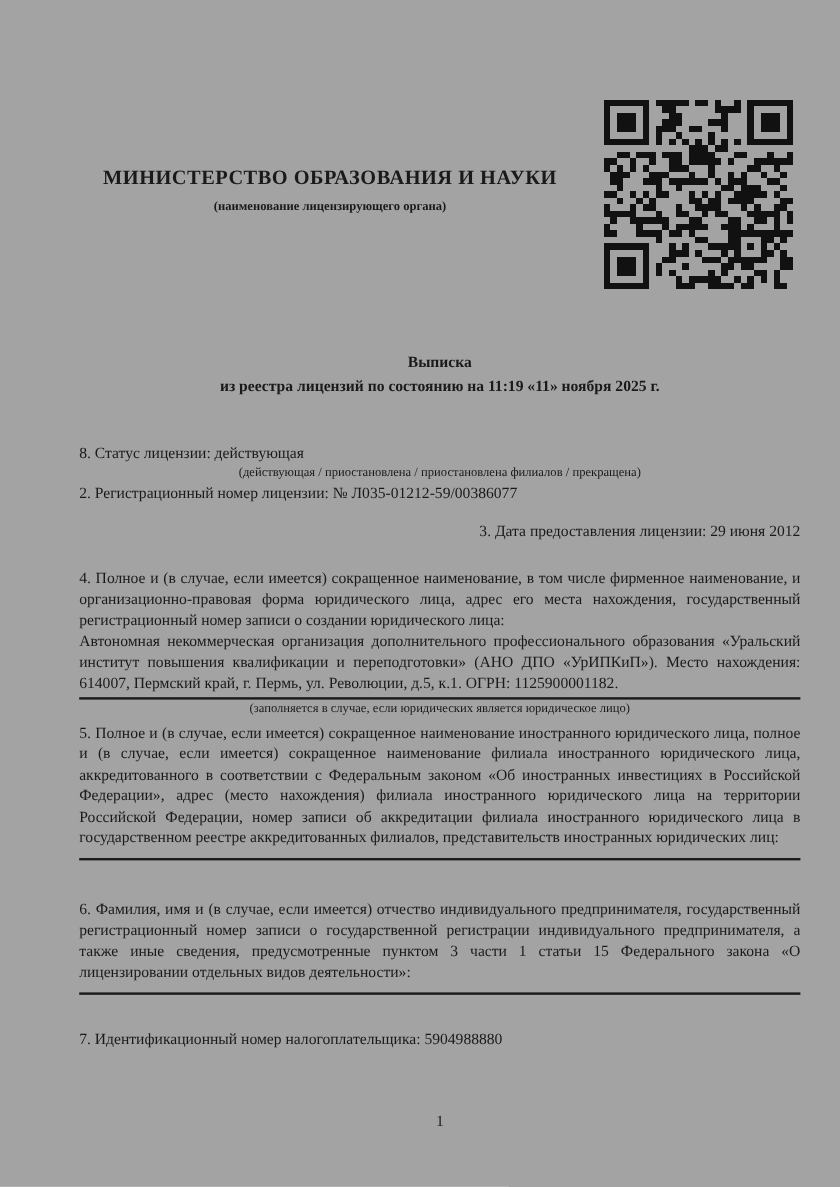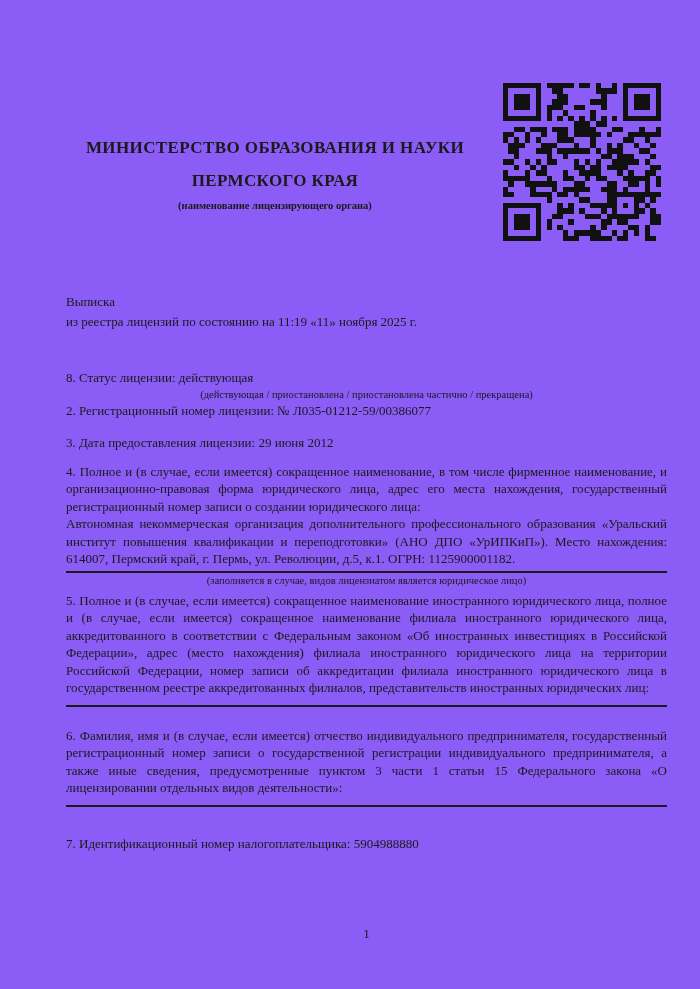--- a/index.html
+++ b/index.html
@@ -5,21 +5,21 @@
   html, body { margin: 0; padding: 0; }
   body {
     width: 700px; height: 989px;
     background: #ffffff;
     color: #1a1a1a;
     font-family: "Liberation Serif", serif;
   }
   .page {
     position: relative;
     width: 700px; height: 989px;
-    background: #8b5cf6;
+    background: #a3a3a3;
     overflow: hidden;
   }
   
   .qr {
     position: absolute;
     left: 503px; top: 83px;
     width: 158px; height: 158px;
   }
   .qr svg { width: 100%; height: 100%; display: block; }
   
@@ -43,38 +43,39 @@
   .ministry .small-caption { margin-top: 1px; font-weight: bold; }
   
   .content {
     position: absolute;
     left: 66px; top: 292px;
     width: 601px;
     font-size: 13px;
     line-height: 17.5px;
   }
   .doc-title {
-    text-align: left;
+    text-align: center;
     line-height: 20px;
     margin-bottom: 37px;
+    font-weight: bold;
   }
   .section p { margin: 0; }
   .just { text-align: justify; }
   .rule {
     border: none;
     border-top: 2px solid #1a1a1a;
     height: 0;
   }
   .rule-caption { text-align: center; }
   .center-caption { text-align: center; }
-  .m13 { margin-top: 11px; }
-  .m15 { margin-top: 15px; }
+  .m13 { margin-top: 21px; }
+  .m15 { margin-top: 15px; text-align: right; }
   .m16 { margin-top: 4px; }
   .m21 { }
-  .m24 { margin-top: 20px; }
+  .m24 { margin-top: 32px; }
   .m28 { margin-top: 28px; }
   .rule-m3 { margin-top: 3px; }
   .rule-m8 { margin-top: 8px; }
   .page-number {
     position: absolute;
     left: 66px; top: 926px;
     width: 601px;
     text-align: center;
     font-size: 13px;
   }
@@ -493,50 +494,49 @@
         <rect x="21" y="28" width="1" height="1"></rect>
         <rect x="22" y="28" width="1" height="1"></rect>
         <rect x="26" y="28" width="1" height="1"></rect>
         <rect x="27" y="28" width="1" height="1"></rect>
       </svg>
   </div>
 
   <header class="ministry">
     <div class="ministry-title">
       <div>МИНИСТЕРСТВО ОБРАЗОВАНИЯ И НАУКИ</div>
-      <div>ПЕРМСКОГО КРАЯ</div>
     </div>
     <div class="small-caption">(наименование лицензирующего органа)</div>
   </header>
 
   <main class="content">
 
     <div class="doc-title">
       <div>Выписка</div>
       <div>из реестра лицензий по состоянию на 11:19 «11» ноября 2025 г.</div>
     </div>
 
     <section class="section">
       <p>8. Статус лицензии: действующая</p>
-      <div class="small-caption center-caption">(действующая / приостановлена / приостановлена частично / прекращена)</div>
+      <div class="small-caption center-caption">(действующая / приостановлена / приостановлена филиалов / прекращена)</div>
     </section>
 
     <section class="section m21">
       <p>2. Регистрационный номер лицензии: № Л035-01212-59/00386077</p>
     </section>
 
     <section class="section m15">
       <p>3. Дата предоставления лицензии: 29 июня 2012</p>
     </section>
 
     <section class="section m13">
       <p class="just">4. Полное и (в случае, если имеется) сокращенное наименование, в том числе фирменное наименование, и организационно-правовая форма юридического лица, адрес его места нахождения, государственный регистрационный номер записи о создании юридического лица:</p>
       <p class="just">Автономная некоммерческая организация дополнительного профессионального образования «Уральский институт повышения квалификации и переподготовки» (АНО ДПО «УрИПКиП»). Место нахождения: 614007, Пермский край, г. Пермь, ул. Революции, д.5, к.1. ОГРН: 1125900001182.</p>
       <div class="rule rule-m3"></div>
-      <div class="small-caption rule-caption">(заполняется в случае, видов лицензиатом является юридическое лицо)</div>
+      <div class="small-caption rule-caption">(заполняется в случае, если юридических является юридическое лицо)</div>
     </section>
 
     <section class="section m16">
       <p class="just">5. Полное и (в случае, если имеется) сокращенное наименование иностранного юридического лица, полное и (в случае, если имеется) сокращенное наименование филиала иностранного юридического лица, аккредитованного в соответствии с Федеральным законом «Об иностранных инвестициях в Российской Федерации», адрес (место нахождения) филиала иностранного юридического лица на территории Российской Федерации, номер записи об аккредитации филиала иностранного юридического лица в государственном реестре аккредитованных филиалов, представительств иностранных юридических лиц:</p>
       <div class="rule rule-m8"></div>
     </section>
 
     <section class="section m24">
       <p class="just">6. Фамилия, имя и (в случае, если имеется) отчество индивидуального предпринимателя, государственный регистрационный номер записи о государственной регистрации индивидуального предпринимателя, а также иные сведения, предусмотренные пунктом 3 части 1 статьи 15 Федерального закона «О лицензировании отдельных видов деятельности»:</p>
       <div class="rule rule-m8"></div>

